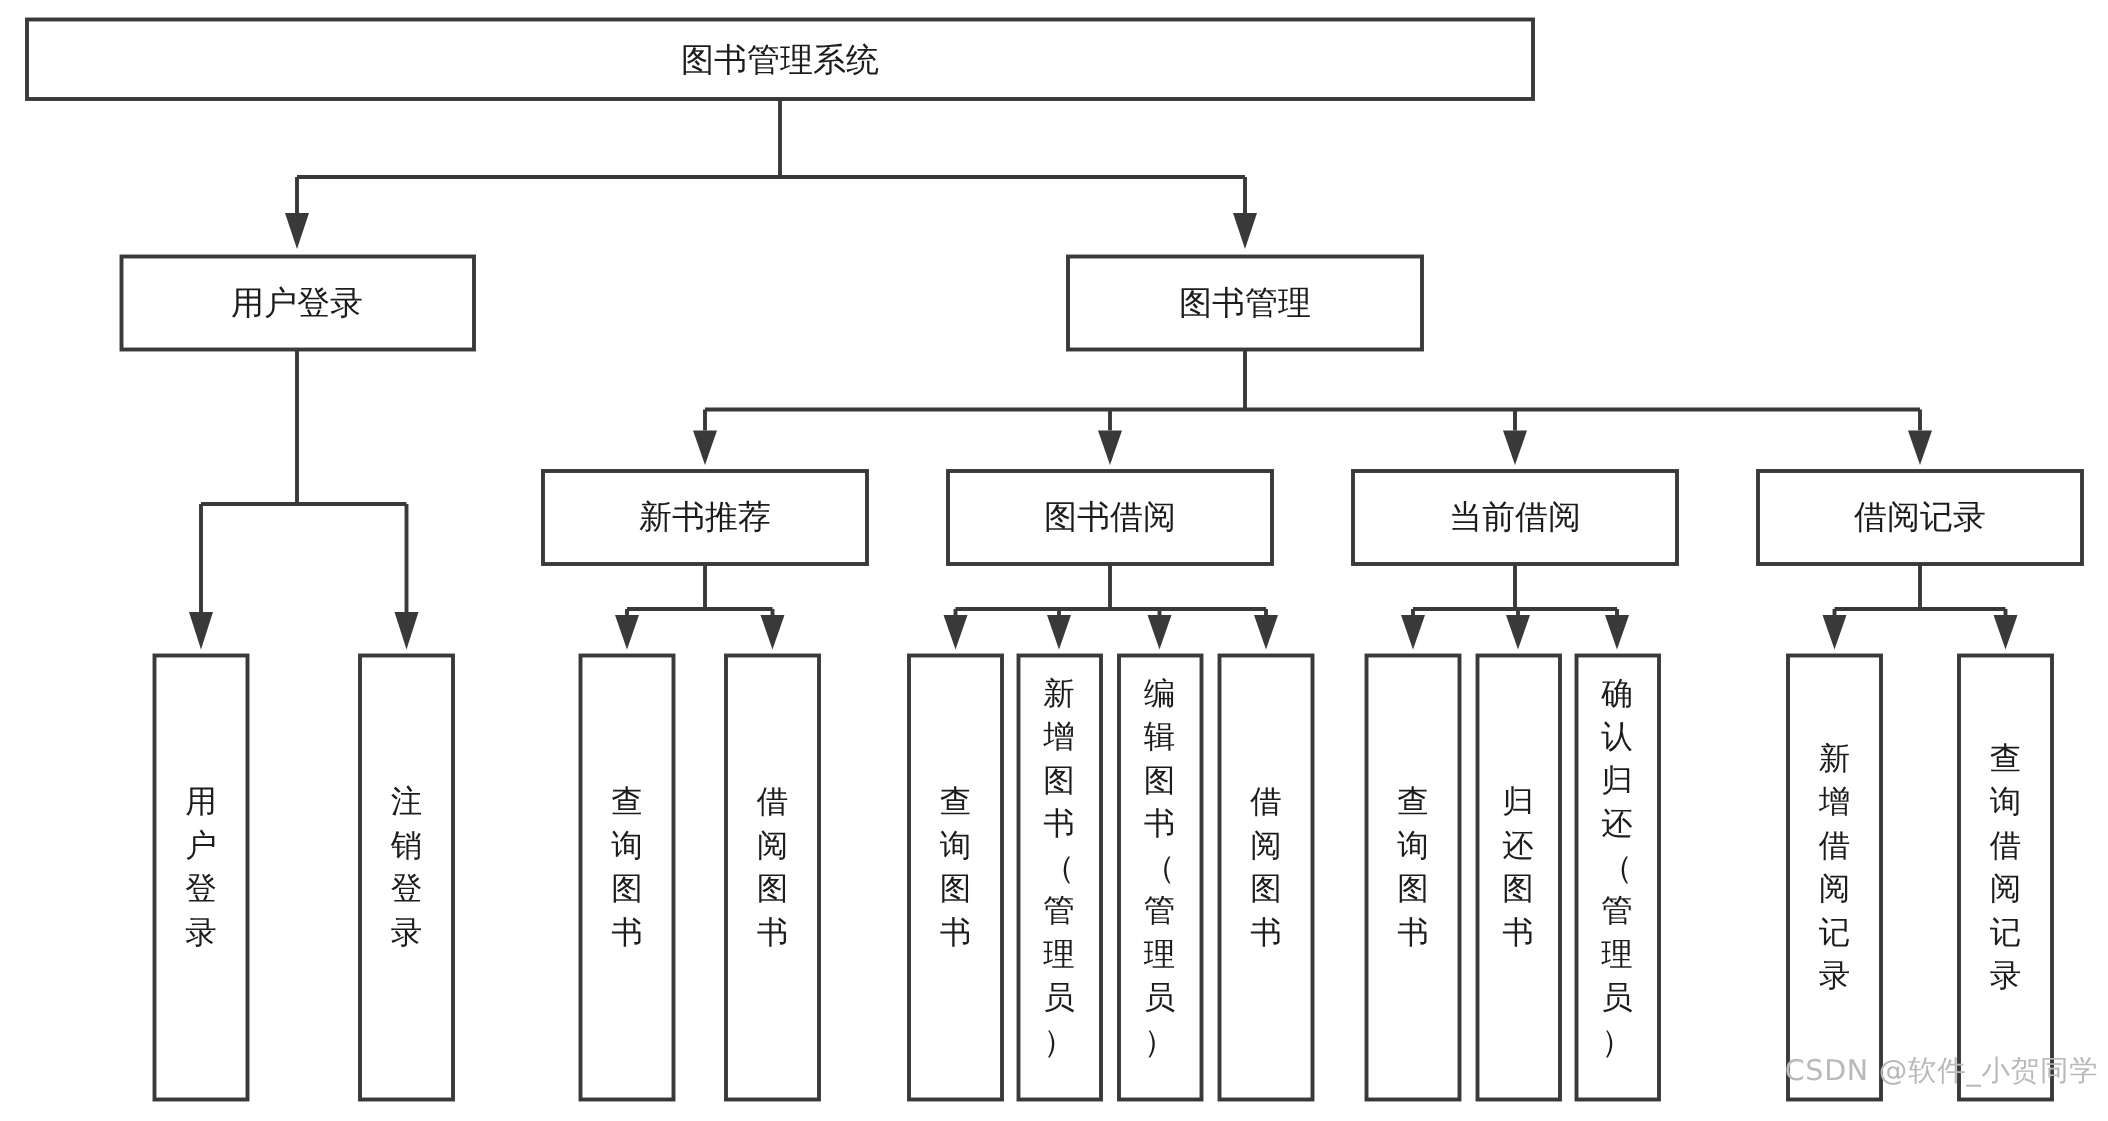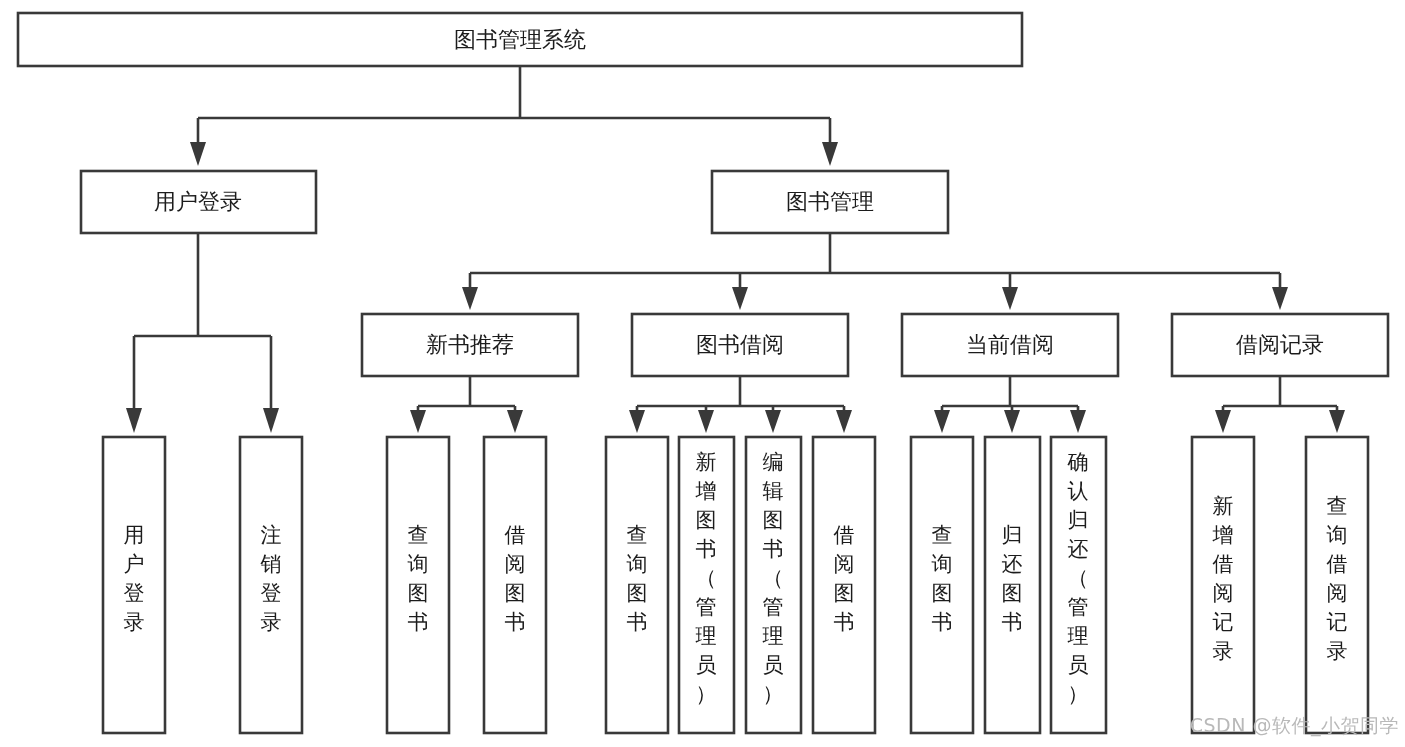--- a/index.html
+++ b/index.html
@@ -52,21 +52,21 @@
   }
   .node-label-v {
     font-family: "DejaVu Sans", "Liberation Sans", sans-serif;
     font-size: 21px;
     fill: #1c1c1c;
     text-anchor: middle;
   }
   .watermark-text {
     position: absolute;
     right: 6px;
-    bottom: 8px;
+    bottom: 20px;
     font-family: "DejaVu Sans", "Liberation Sans", sans-serif;
     font-size: 19px;
     color: #b9b9b9;
     white-space: nowrap;
     letter-spacing: 0.5px;
     pointer-events: none;
   }
 </style>
 </head>
 <body>

